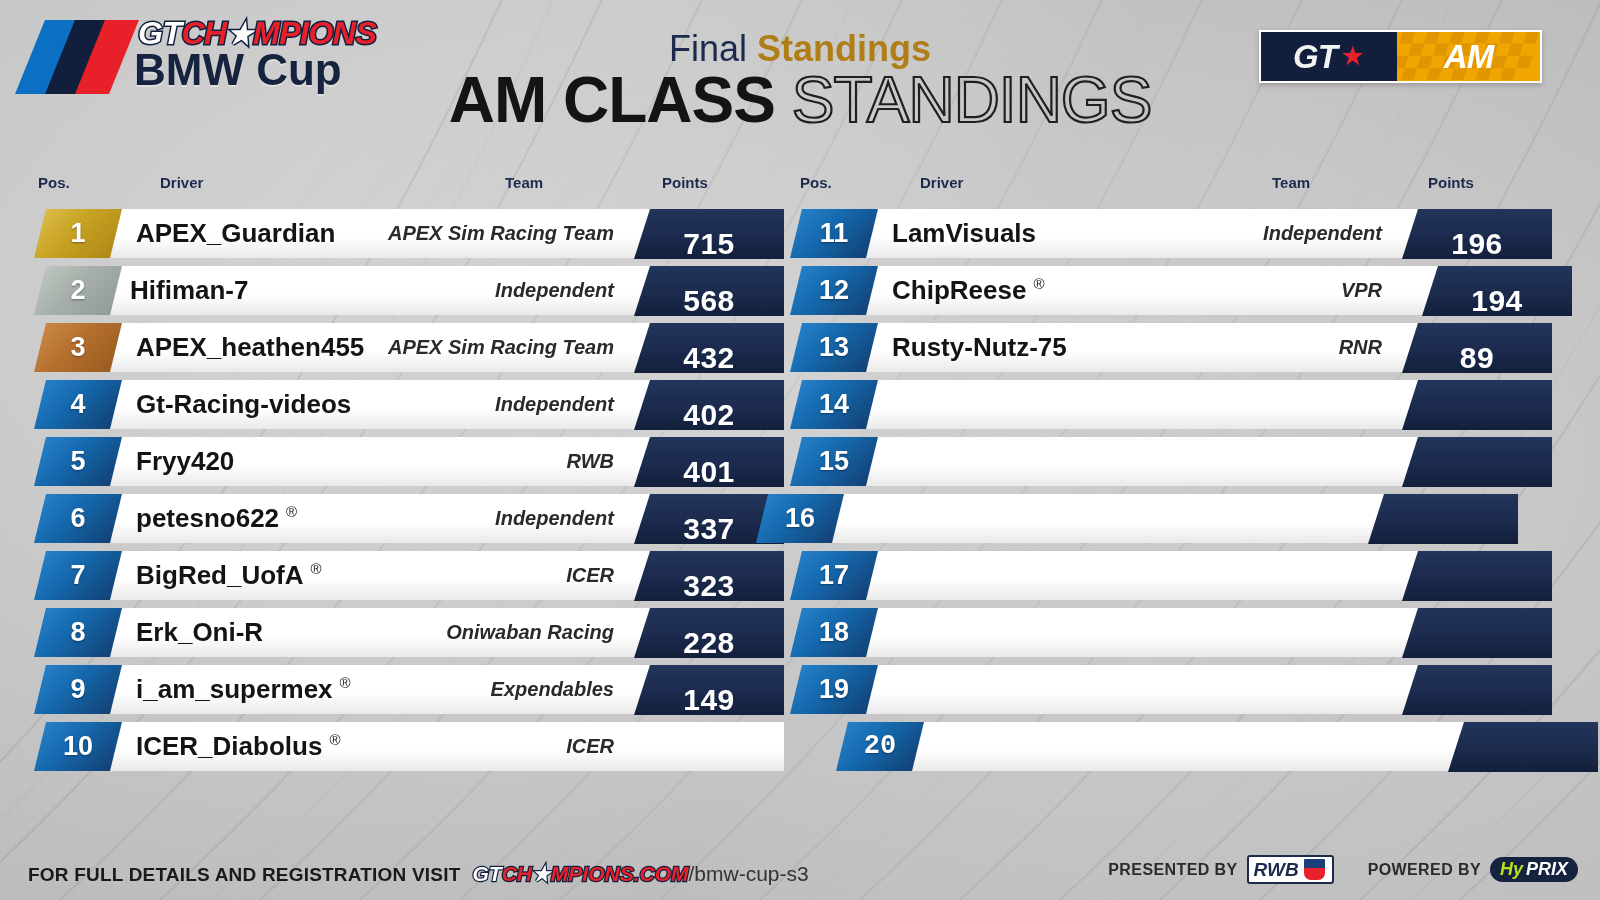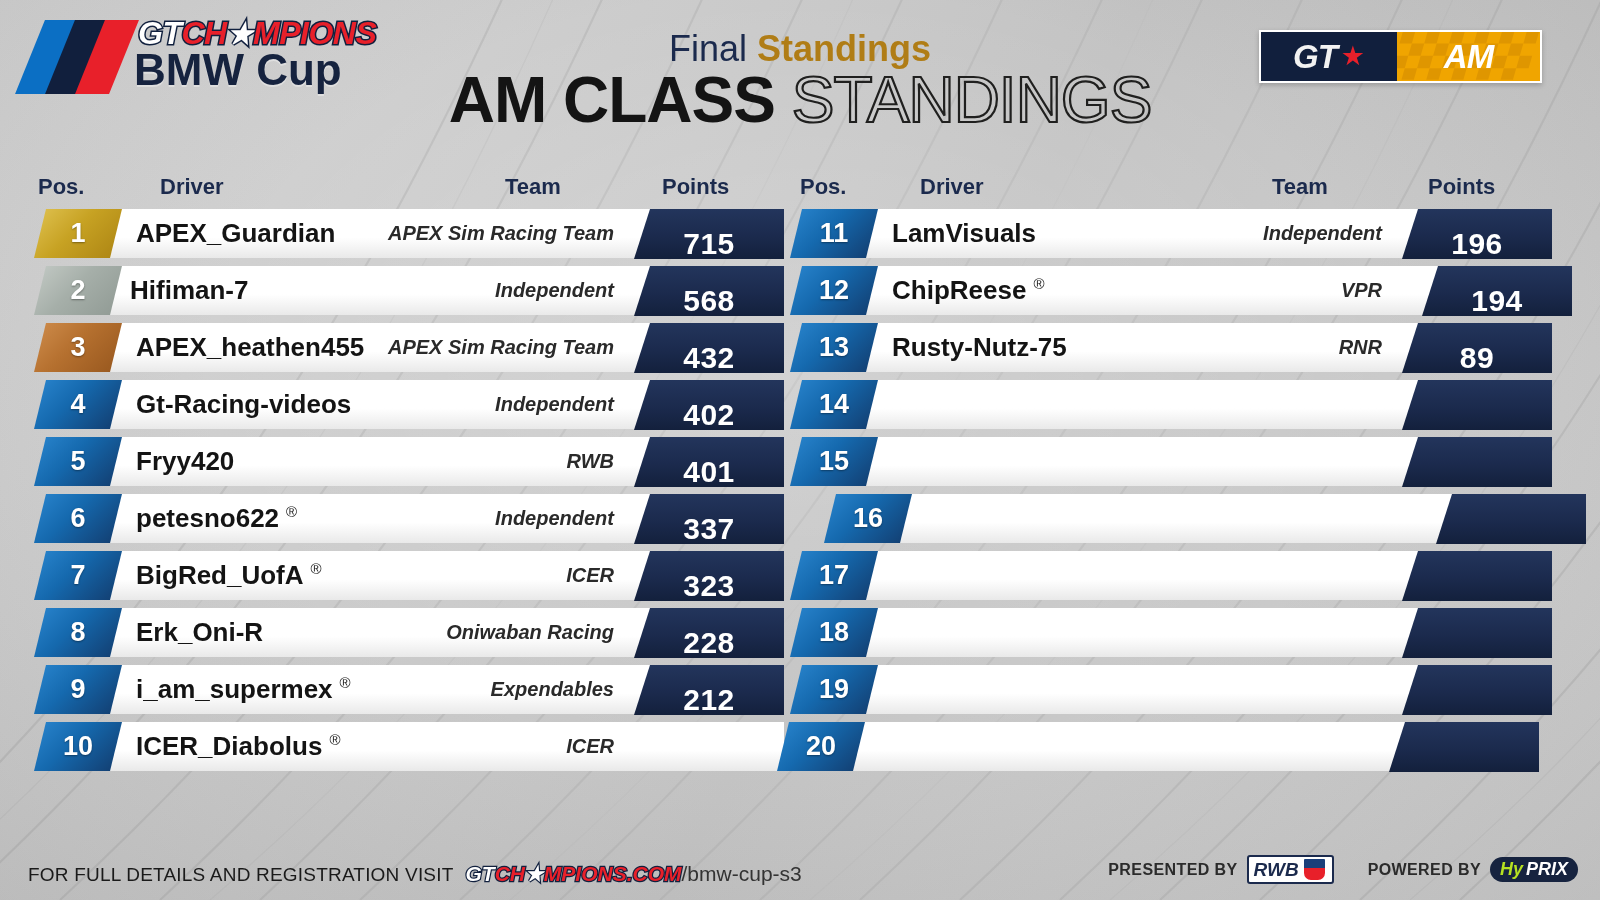--- a/index.html
+++ b/index.html
@@ -79,21 +79,21 @@
     flex:1; background:#f0a500; position:relative; overflow:hidden;
     display:flex; align-items:center; justify-content:center;
   }
   #class-badge-right .checks{ position:absolute; inset:0; opacity:.42; }
   #class-badge-right .am-txt{
     position:relative; font-size:33px; font-weight:bold; font-style:italic;
     color:#ffffff; letter-spacing:-1px;
   }
 
   
-  .col-head{ position:absolute; height:26px; font-size:22px; font-weight:bold; color:#1b2a4d; white-space:nowrap; }
+  .col-head{ position:absolute; height:26px; font-size:15px; font-weight:bold; color:#1b2a4d; white-space:nowrap; }
 
   
   .row{ position:absolute; height:49px; }
   .row-body{
     position:absolute; left:54px; top:0; right:0; height:49px;
     background:linear-gradient(180deg,#ffffff 0%,#ffffff 58%,#e9e9e9 100%);
     clip-path:polygon(16px 0, 100% 0, 100% 100%, 0 100%);
     box-shadow:0 2px 4px rgba(0,0,0,.22);
   }
   .pos-badge{
@@ -132,21 +132,21 @@
   .points-block span{
     font-size:30px; font-weight:bold; color:#ffffff; line-height:30px; letter-spacing:.5px;
   }
 
   
   #footer{ position:absolute; left:0; bottom:0; width:1600px; height:64px; }
   #footer-cta{
     position:absolute; left:28px; bottom:14px;
     display:flex; align-items:baseline; gap:12px; white-space:nowrap;
   }
-  #footer-cta-text{ font-size:19px; font-weight:normal; color:#1a1a1a; letter-spacing:.2px; }
+  #footer-cta-text{ font-size:19px; font-weight:bold; color:#1a1a1a; letter-spacing:.2px; }
   #footer-url{ font-size:21px; font-weight:bold; font-style:italic; white-space:nowrap; }
   #footer-url .gt{ color:#ffffff; -webkit-text-stroke:2.4px #11203e; paint-order:stroke fill; }
   #footer-url .ch{ color:#e8202a; -webkit-text-stroke:2.4px #11203e; paint-order:stroke fill; }
   #footer-url .star{ color:#ffffff; -webkit-text-stroke:2.4px #11203e; paint-order:stroke fill; }
   #footer-url .dotcom{ color:#e8202a; -webkit-text-stroke:2.4px #11203e; paint-order:stroke fill; }
   #footer-url .path{ color:#333; font-weight:500; font-style:normal; -webkit-text-stroke:0; }
 
   #footer-sponsors{
     position:absolute; right:22px; bottom:16px;
     display:flex; align-items:center; gap:34px; white-space:nowrap;
@@ -384,21 +384,21 @@
         <div class="row-body"></div>
         <div class="pos-badge blue">
           <span>9</span>
         </div>
         <div class="driver" style="left: 102px;">
           <span>i_am_supermex</span>
           <span class="reg">®</span>
         </div>
         <div class="team" style="left: 180px; width: 400px; padding-right: 0px;">Expendables</div>
         <div class="points-block" style="left: 600px; width: 150px;">
-          <span>212</span>
+          <span>149</span>
         </div>
       </div>
       <div class="row" style="left: 34px; top: 722px; width: 750px;">
         <div class="row-body"></div>
         <div class="pos-badge blue">
           <span>10</span>
         </div>
         <div class="driver" style="left: 102px;">
           <span>ICER_Diabolus</span>
           <span class="reg">®</span>
@@ -464,21 +464,21 @@
           <span>15</span>
         </div>
         <div class="driver" style="left: 102px;">
           <span></span>
         </div>
         <div class="team" style="left: 192px; width: 400px; padding-right: 0px;"></div>
         <div class="points-block" style="left: 612px; width: 150px;">
           <span></span>
         </div>
       </div>
-      <div class="row" style="left: 824px; top: 494px; width: 762px;">
+      <div class="row" style="left: 756px; top: 494px; width: 762px;">
         <div class="row-body"></div>
         <div class="pos-badge blue">
           <span>16</span>
         </div>
         <div class="driver" style="left: 102px;">
           <span></span>
         </div>
         <div class="team" style="left: 192px; width: 400px; padding-right: 0px;"></div>
         <div class="points-block" style="left: 612px; width: 150px;">
           <span></span>
@@ -516,21 +516,21 @@
           <span>19</span>
         </div>
         <div class="driver" style="left: 102px;">
           <span></span>
         </div>
         <div class="team" style="left: 192px; width: 400px; padding-right: 0px;"></div>
         <div class="points-block" style="left: 612px; width: 150px;">
           <span></span>
         </div>
       </div>
-      <div class="row" style="left: 777px; top: 722px; width: 762px;">
+      <div class="row" style="left: 836px; top: 722px; width: 762px; font-family: Liberation Mono, monospace;">
         <div class="row-body"></div>
         <div class="pos-badge blue">
           <span>20</span>
         </div>
         <div class="driver" style="left: 102px;">
           <span></span>
         </div>
         <div class="team" style="left: 192px; width: 400px; padding-right: 0px;"></div>
         <div class="points-block" style="left: 612px; width: 150px;">
           <span></span>

